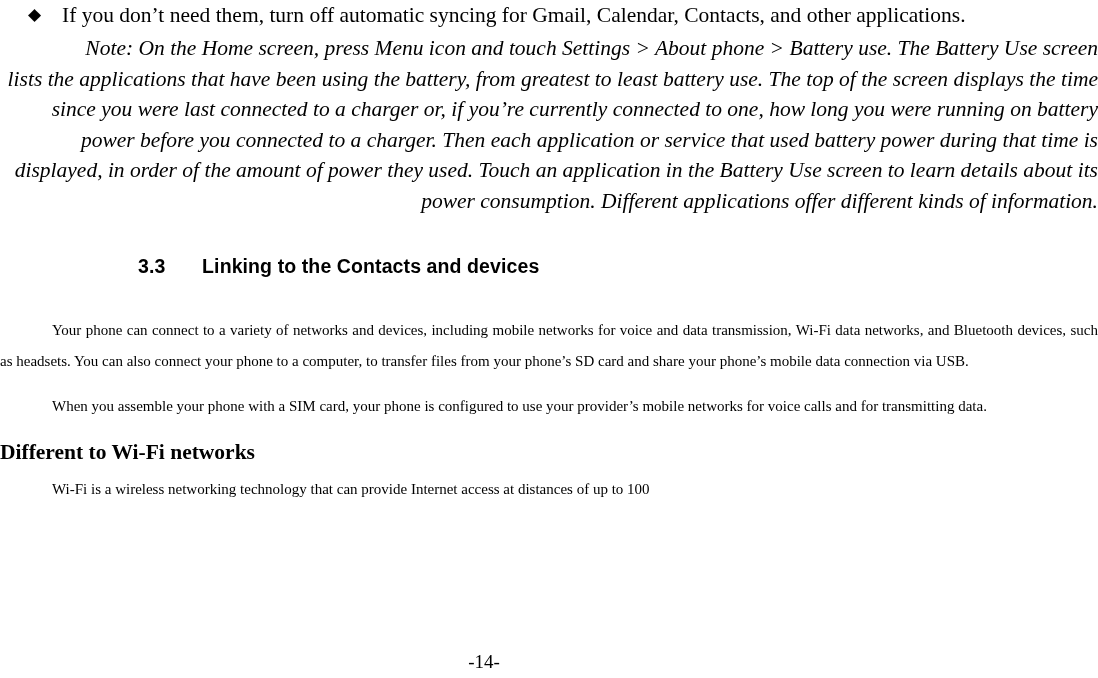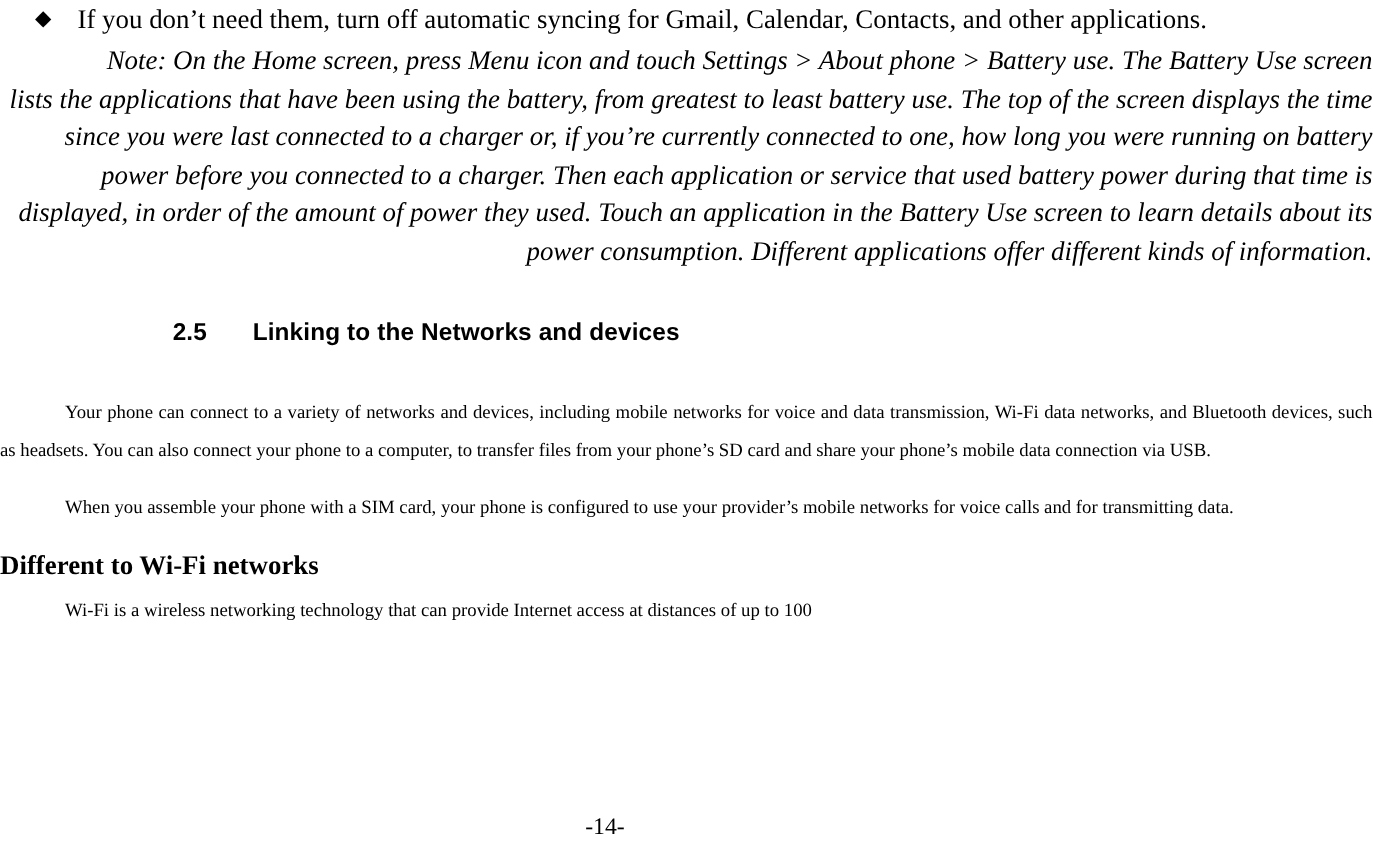--- a/index.html
+++ b/index.html
@@ -144,21 +144,21 @@
       <span class="note-indent"></span><span>Note: On the Home screen, press Menu icon and touch Settings &gt; About phone &gt; Battery use. The</span>
       <span>Battery Use screen lists the applications that have been using the battery, from greatest to least battery use.</span>
       <span>The top of the screen displays the time since you were last connected to a charger or, if you’re currently</span>
       <span>connected to one, how long you were running on battery power before you connected to a charger. Then each</span>
       <span>application or service that used battery power during that time is displayed, in order of the amount of power</span>
       <span>they used. Touch an application in the Battery Use screen to learn details about its power consumption.</span>
       <span>Different applications offer different kinds of information.</span>
     </div>
 
     <div class="section-heading">
-      <span class="sec-num">2.5</span><span>Linking to the Networks and devices</span>
+      <span class="sec-num">3.3</span><span>Linking to the Contacts and devices</span>
     </div>
 
     <p class="body-para indented">Your phone can connect to a variety of networks and devices, including mobile networks for voice and data transmission, Wi-Fi data networks, and Bluetooth devices, such as headsets. You can also connect your phone to a computer, to transfer files from your phone’s SD card and share your phone’s mobile data connection via USB.</p>
 
 
     <p class="body-para indented">When you assemble your phone with a SIM card, your phone is configured to use your provider’s mobile networks for voice calls and for transmitting data.</p>
 
     <div class="sub-heading">Different to Wi-Fi networks</div>
 
     <p class="body-para indented">Wi-Fi is a wireless networking technology that can provide Internet access at distances of up to 100</p>

